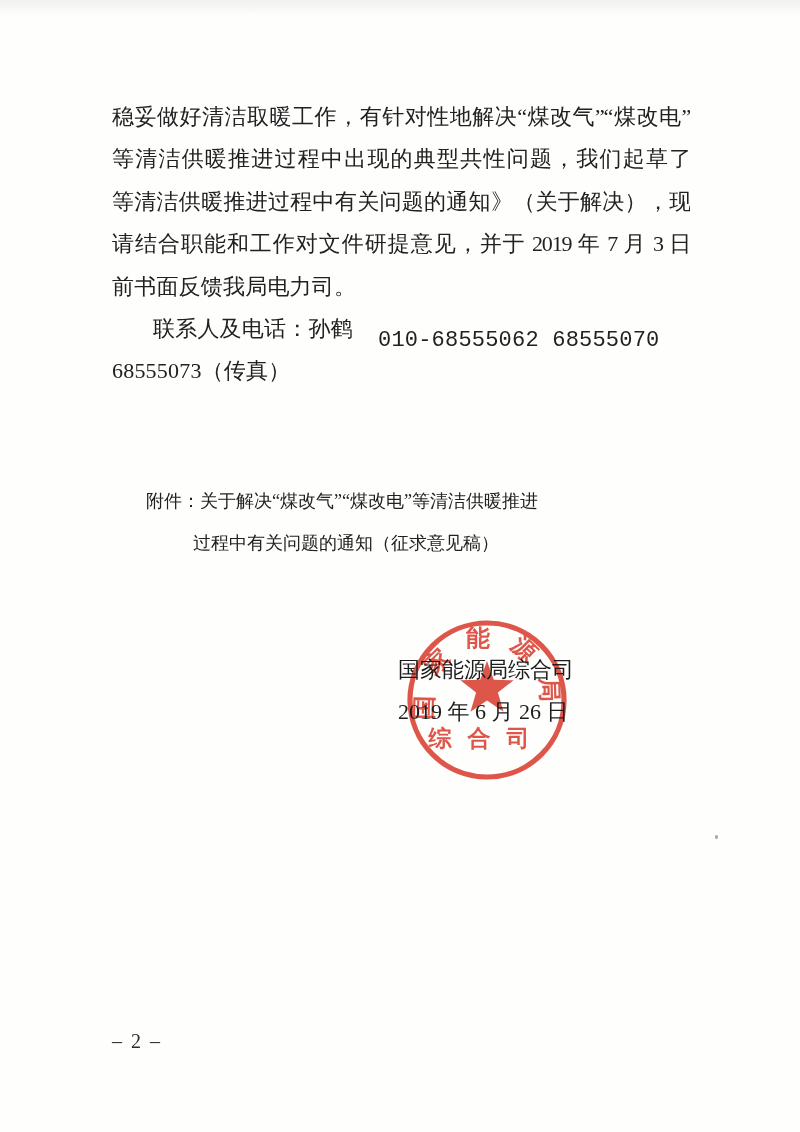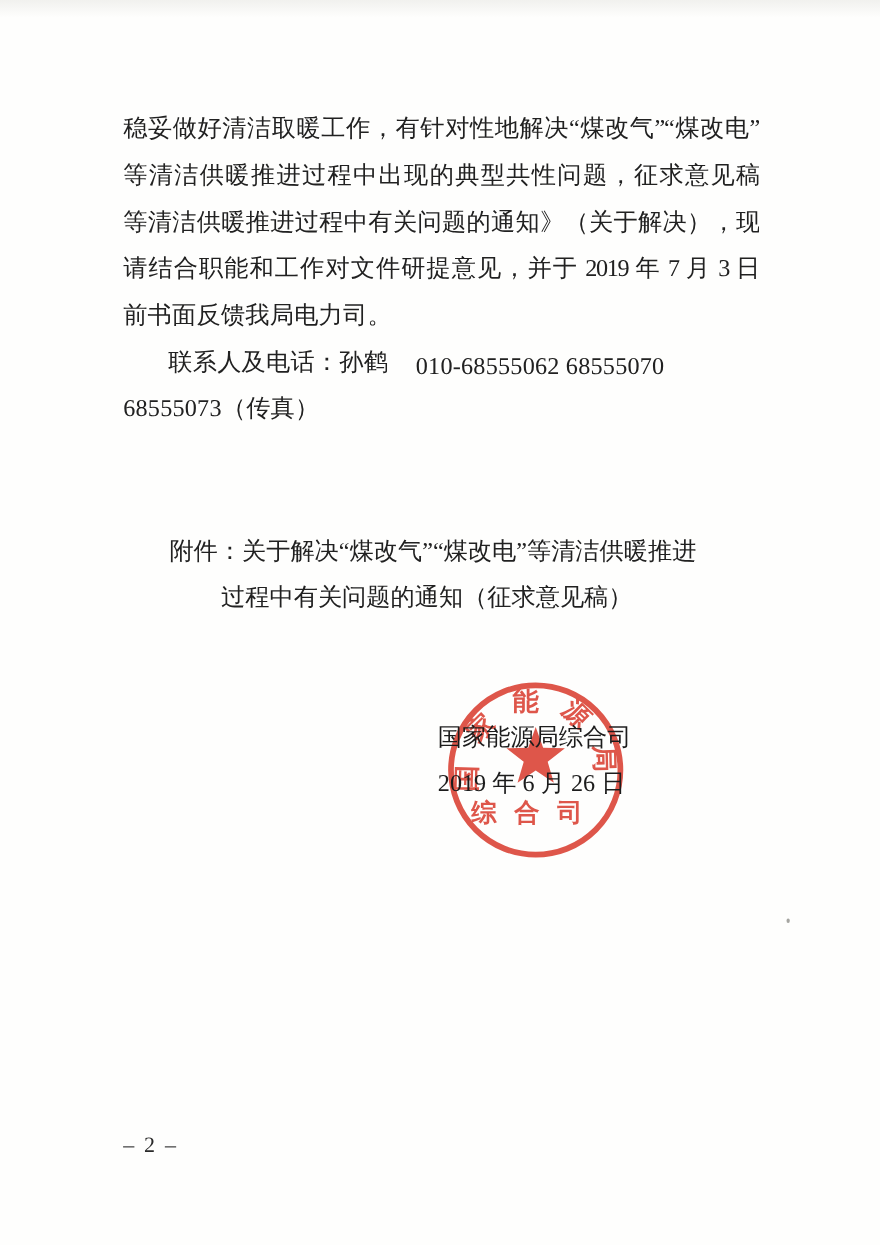--- a/index.html
+++ b/index.html
@@ -25,26 +25,26 @@
   .line{white-space:nowrap;}
   .line.j{
     white-space:normal;
     text-align:justify;
     text-align-last:justify;
     letter-spacing:-1.2px;
     overflow:hidden;
   }
   .line.hang{margin-left:-7px;}
   .contact-line{position:relative;padding-left:41px;}
-  .phone1{position:absolute;left:266px;top:4px;}
+  .phone1{position:absolute;left:266px;top:12px;font-family:Liberation Mono, monospace;}
   .phone2{}
   
   .attachment{
-    position:absolute;left:116px;top:480px;width:600px;
-    font-size:22px;line-height:42.4px;
+    position:absolute;left:108px;top:480px;width:600px;
+    font-size:18px;line-height:42.4px;
   }
   .att-line1{padding-left:38px;white-space:nowrap;}
   .att-line2{padding-left:85px;white-space:nowrap;}
   
   .seal{
     position:absolute;left:402px;top:615px;width:170px;height:170px;
     opacity:0.84;
     mix-blend-mode:multiply;
   }
   .seal text{font-family:"Liberation Serif","DejaVu Serif",serif;font-weight:bold;}
@@ -64,21 +64,21 @@
   }
 </style>
 </head>
 <body>
 
 <div class="page">
   <div class="top-shade"></div>
 
   <div class="content">
     <div class="line j">稳妥做好清洁取暖工作，有针对性地解决“煤改气”“煤改电”</div>
-    <div class="line j">等清洁供暖推进过程中出现的典型共性问题，征求意见稿</div>
+    <div class="line j">等清洁供暖推进过程中出现的典型共性问题，我们起草了</div>
     <div class="line j">等清洁供暖推进过程中有关问题的通知》（关于解决），现</div>
     <div class="line j">请结合职能和工作对文件研提意见，并于 2019 年 7 月 3 日</div>
     <div class="line">前书面反馈我局电力司。</div>
     <div class="line contact-line">
       <span>联系人及电话：</span><span>孙鹤</span>
       <span class="phone1">010-68555062  68555070</span>
     </div>
     <div class="line">
       <span class="phone2">68555073（传真）</span>
     </div>

